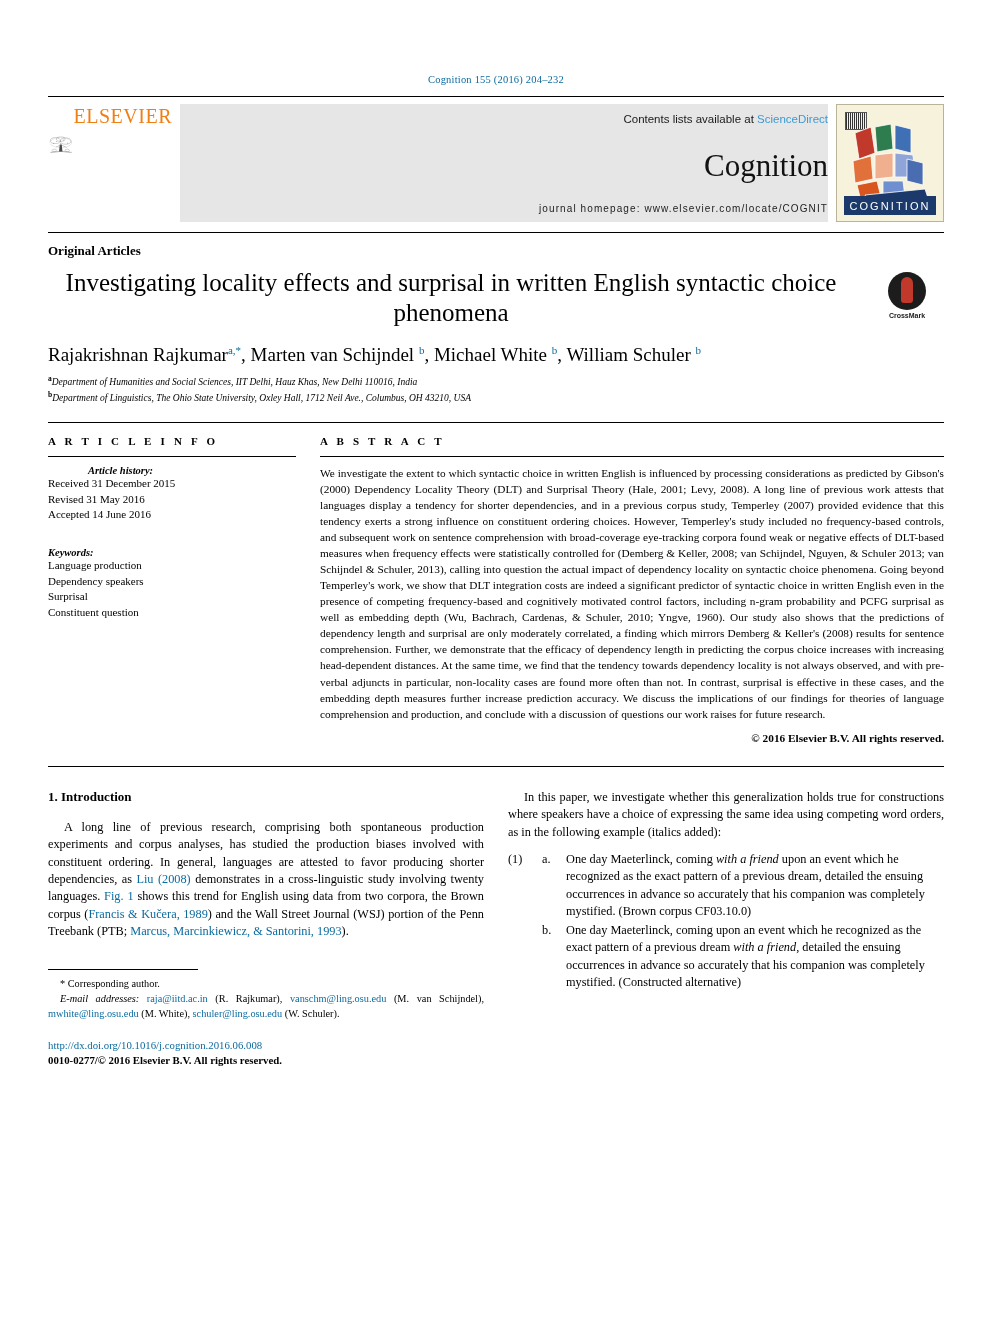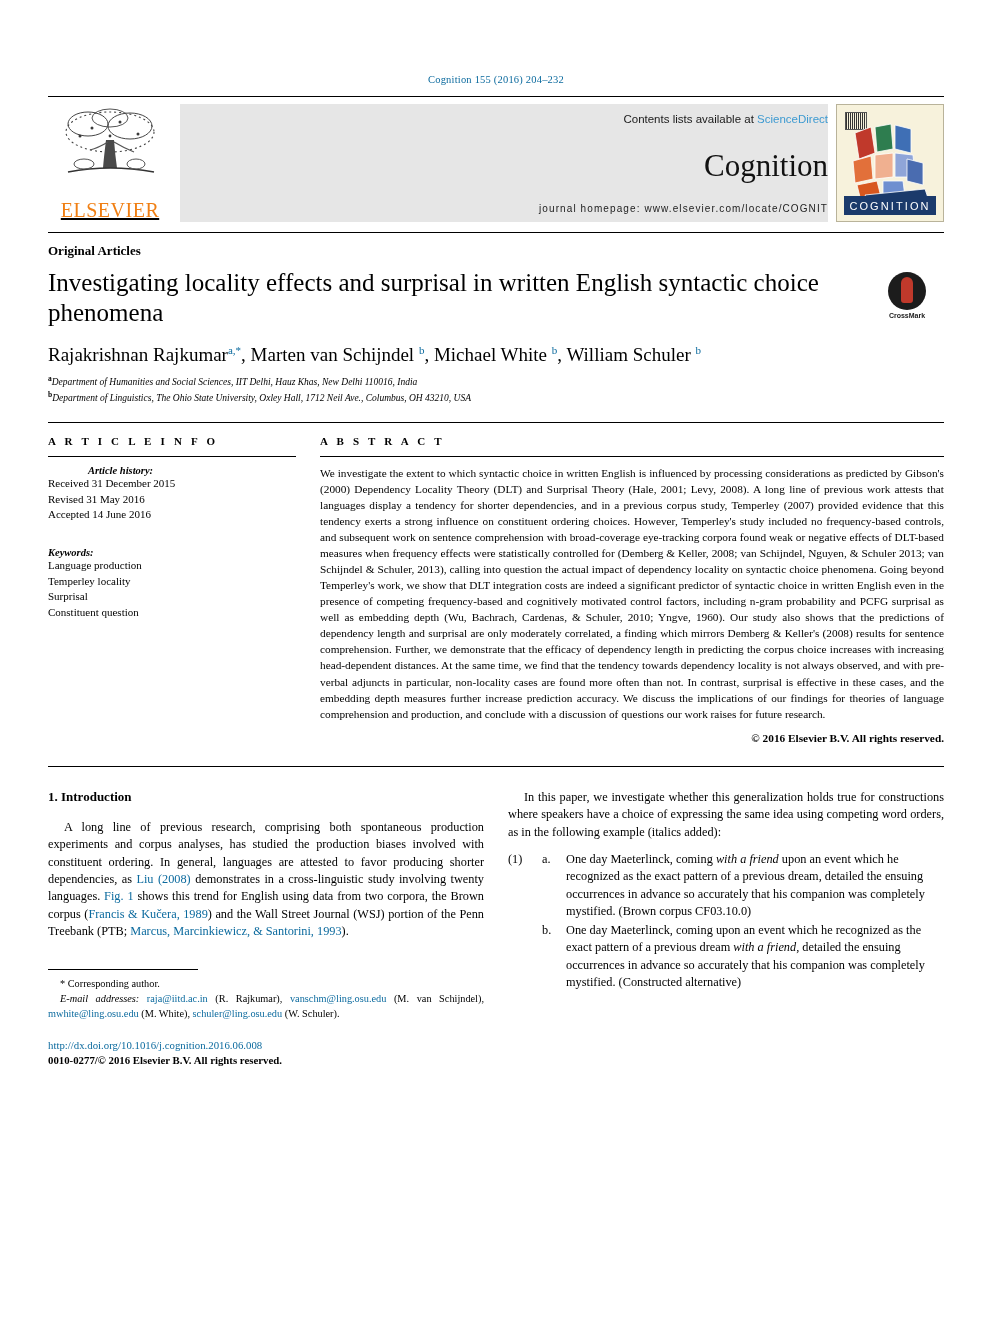--- a/index.html
+++ b/index.html
@@ -44,25 +44,23 @@
     border-top: 1.4px solid #000;
     padding-top: 7px;
     display: flex;
     align-items: stretch;
     height: 118px;
   }
   .elsevier-logo {
     width: 124px;
     flex: 0 0 124px;
     display: flex;
-    flex-direction: column;
-    align-items: center;
+    flex-direction: row;
     justify-content: space-between;
     padding: 2px 0 2px 0;
-    text-decoration: underline;
   }
   .tree-svg { display:block; }
   .elsevier-word {
     font-family: "Liberation Serif", serif;
     font-size: 20px;
     letter-spacing: .5px;
     color: #f07f13;
     line-height: 1;
   }
   .journal-band {
@@ -144,20 +142,21 @@
     margin-top: 9px;
   }
   .article-title {
     flex: 1 1 auto;
     font-family: "Liberation Serif", serif;
     font-size: 25px;
     font-weight: normal;
     line-height: 1.21;
     margin: 0;
     padding-right: 16px;
+    text-align: center;
   }
   .crossmark {
     flex: 0 0 74px;
     width: 74px;
     text-align: center;
     padding-top: 4px;
   }
   .crossmark-badge {
     width: 38px;
     height: 38px;
@@ -432,21 +431,21 @@
       <div class="head-spaced">A R T I C L E   I N F O</div>
       <div class="thin-rule"></div>
       <div class="history-label">Article history:</div>
       <div class="history-line">Received 31 December 2015</div>
       <div class="history-line">Revised 31 May 2016</div>
       <div class="history-line">Accepted 14 June 2016</div>
 
       <div class="kw-block">
         <div class="kw-label">Keywords:</div>
         <div class="kw-line">Language production</div>
-        <div class="kw-line">Temperley locality</div>
+        <div class="kw-line">Dependency speakers</div>
         <div class="kw-line">Surprisal</div>
         <div class="kw-line">Constituent question</div>
       </div>
     </div>
 
     <div class="col-abstract">
       <div class="head-spaced">A B S T R A C T</div>
       <div class="thin-rule"></div>
       <div class="abstract-body">We investigate the extent to which syntactic choice in written English is influenced by processing considerations as predicted by Gibson's (2000) Dependency Locality Theory (DLT) and Surprisal Theory (Hale, 2001; Levy, 2008). A long line of previous work attests that languages display a tendency for shorter dependencies, and in a previous corpus study, Temperley (2007) provided evidence that this tendency exerts a strong influence on constituent ordering choices. However, Temperley's study included no frequency-based controls, and subsequent work on sentence comprehension with broad-coverage eye-tracking corpora found weak or negative effects of DLT-based measures when frequency effects were statistically controlled for (Demberg &amp; Keller, 2008; van Schijndel, Nguyen, &amp; Schuler 2013; van Schijndel &amp; Schuler, 2013), calling into question the actual impact of dependency locality on syntactic choice phenomena. Going beyond Temperley's work, we show that DLT integration costs are indeed a significant predictor of syntactic choice in written English even in the presence of competing frequency-based and cognitively motivated control factors, including n-gram probability and PCFG surprisal as well as embedding depth (Wu, Bachrach, Cardenas, &amp; Schuler, 2010; Yngve, 1960). Our study also shows that the predictions of dependency length and surprisal are only moderately correlated, a finding which mirrors Demberg &amp; Keller's (2008) results for sentence comprehension. Further, we demonstrate that the efficacy of dependency length in predicting the corpus choice increases with increasing head-dependent distances. At the same time, we find that the tendency towards dependency locality is not always observed, and with pre-verbal adjuncts in particular, non-locality cases are found more often than not. In contrast, surprisal is effective in these cases, and the embedding depth measures further increase prediction accuracy. We discuss the implications of our findings for theories of language comprehension and production, and conclude with a discussion of questions our work raises for future research.</div>
       <div class="copyright">© 2016 Elsevier B.V. All rights reserved.</div>

